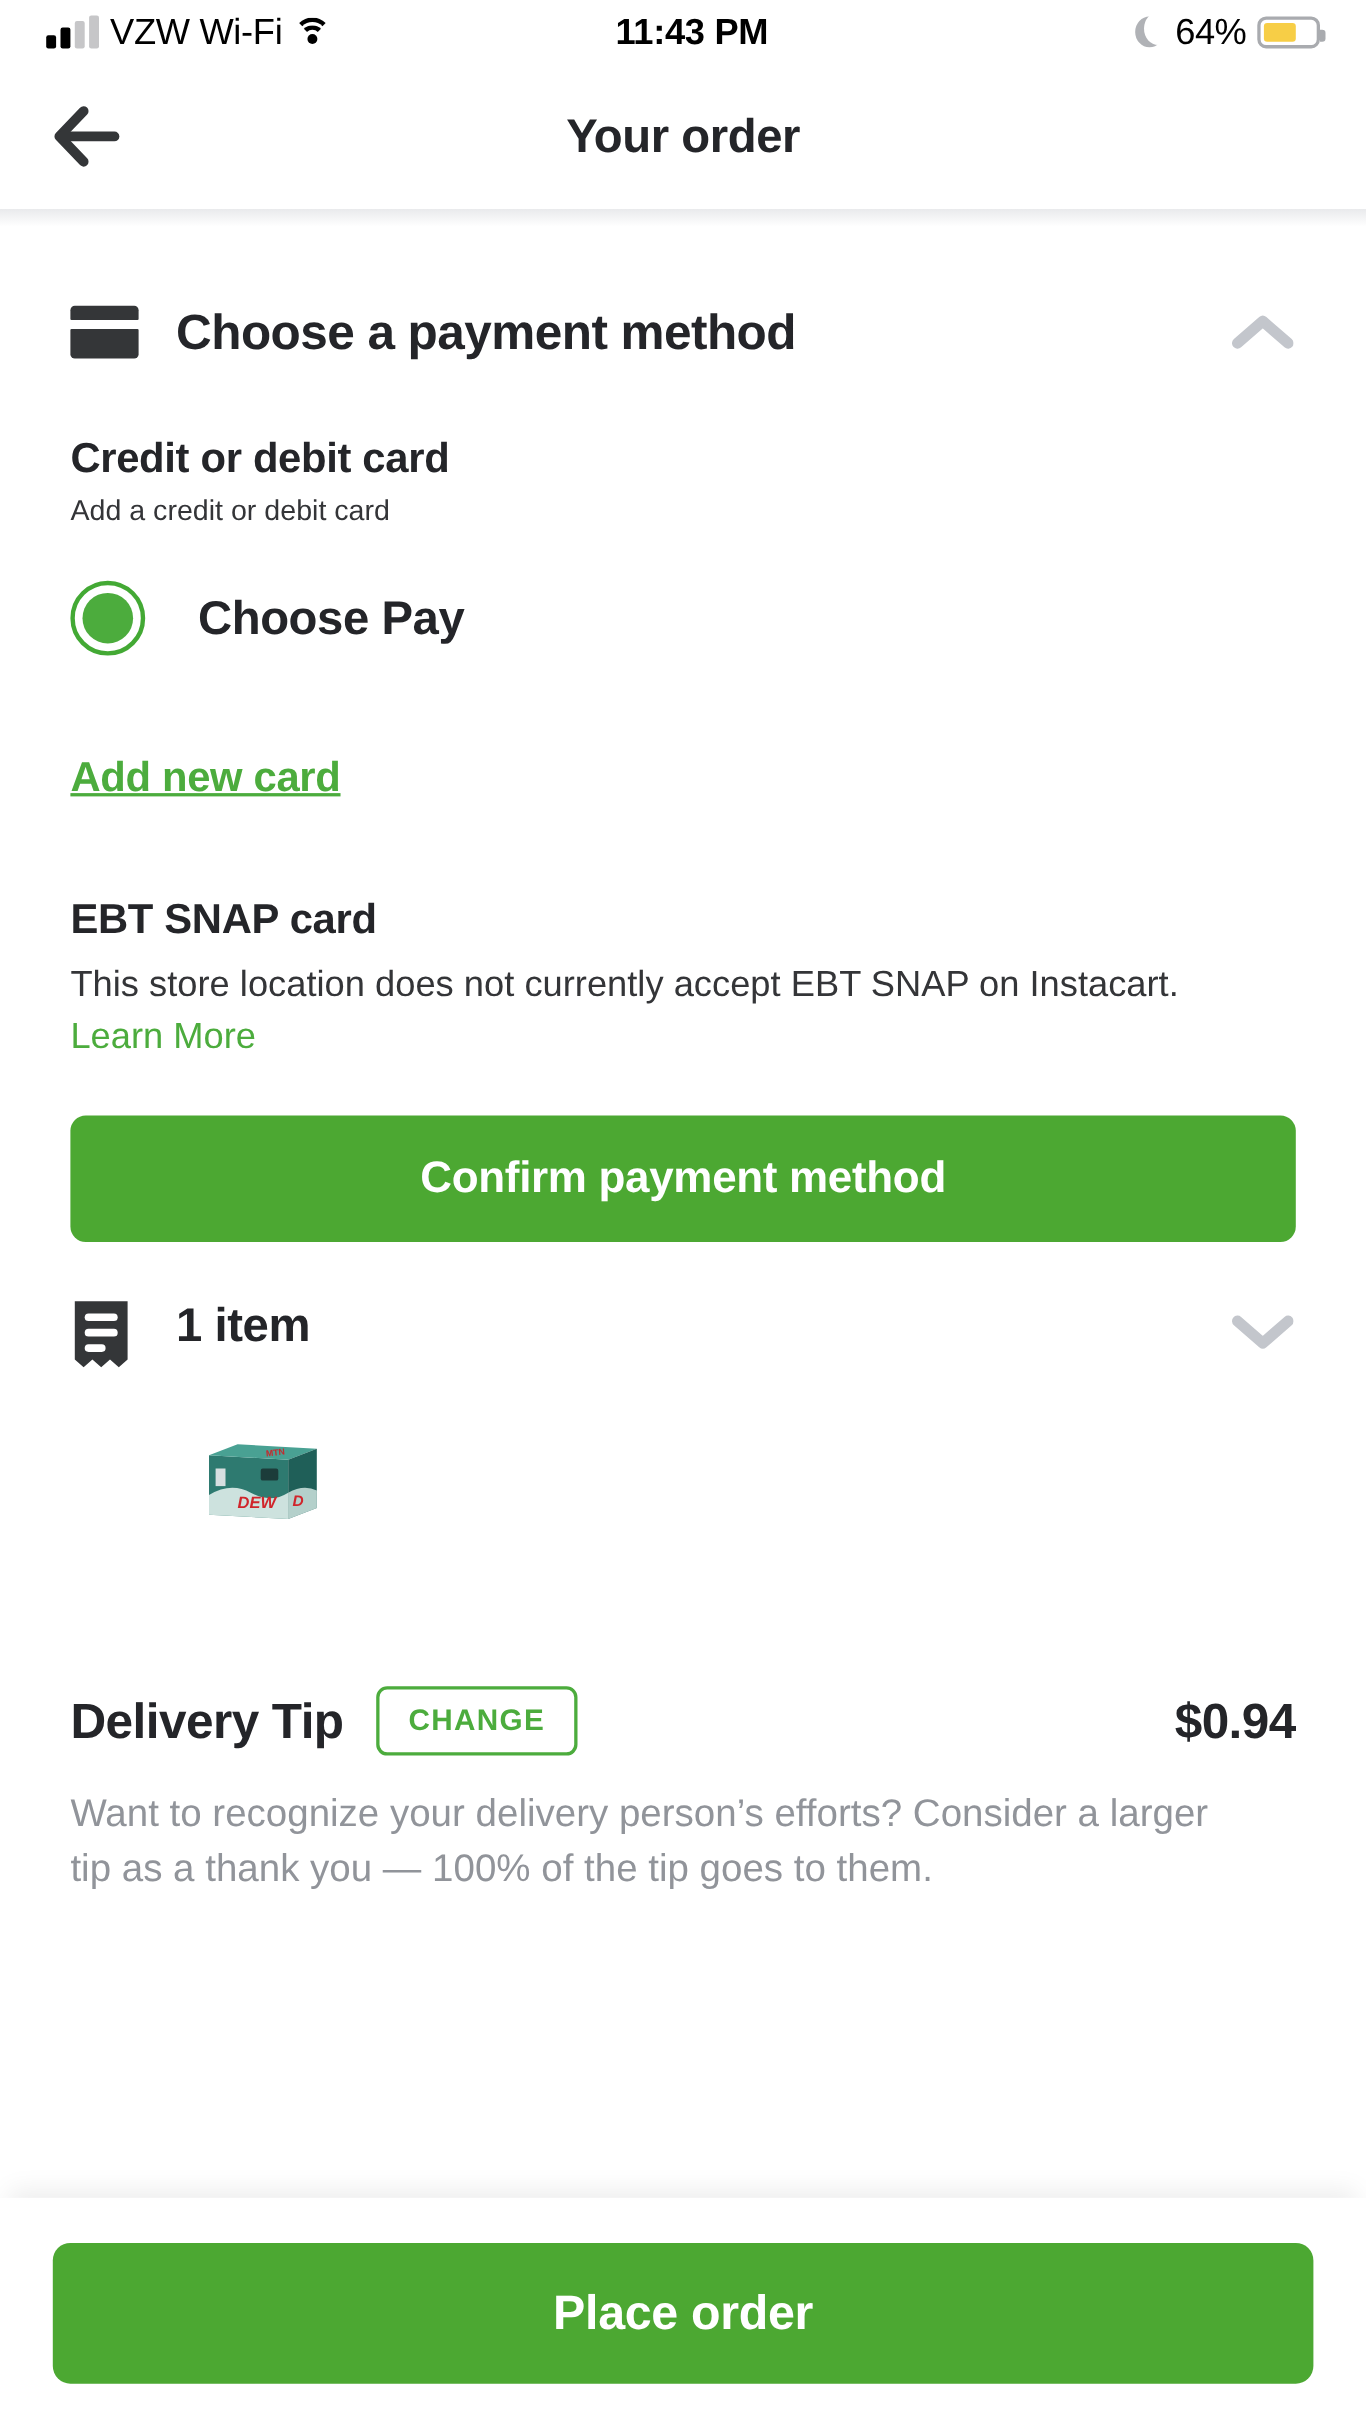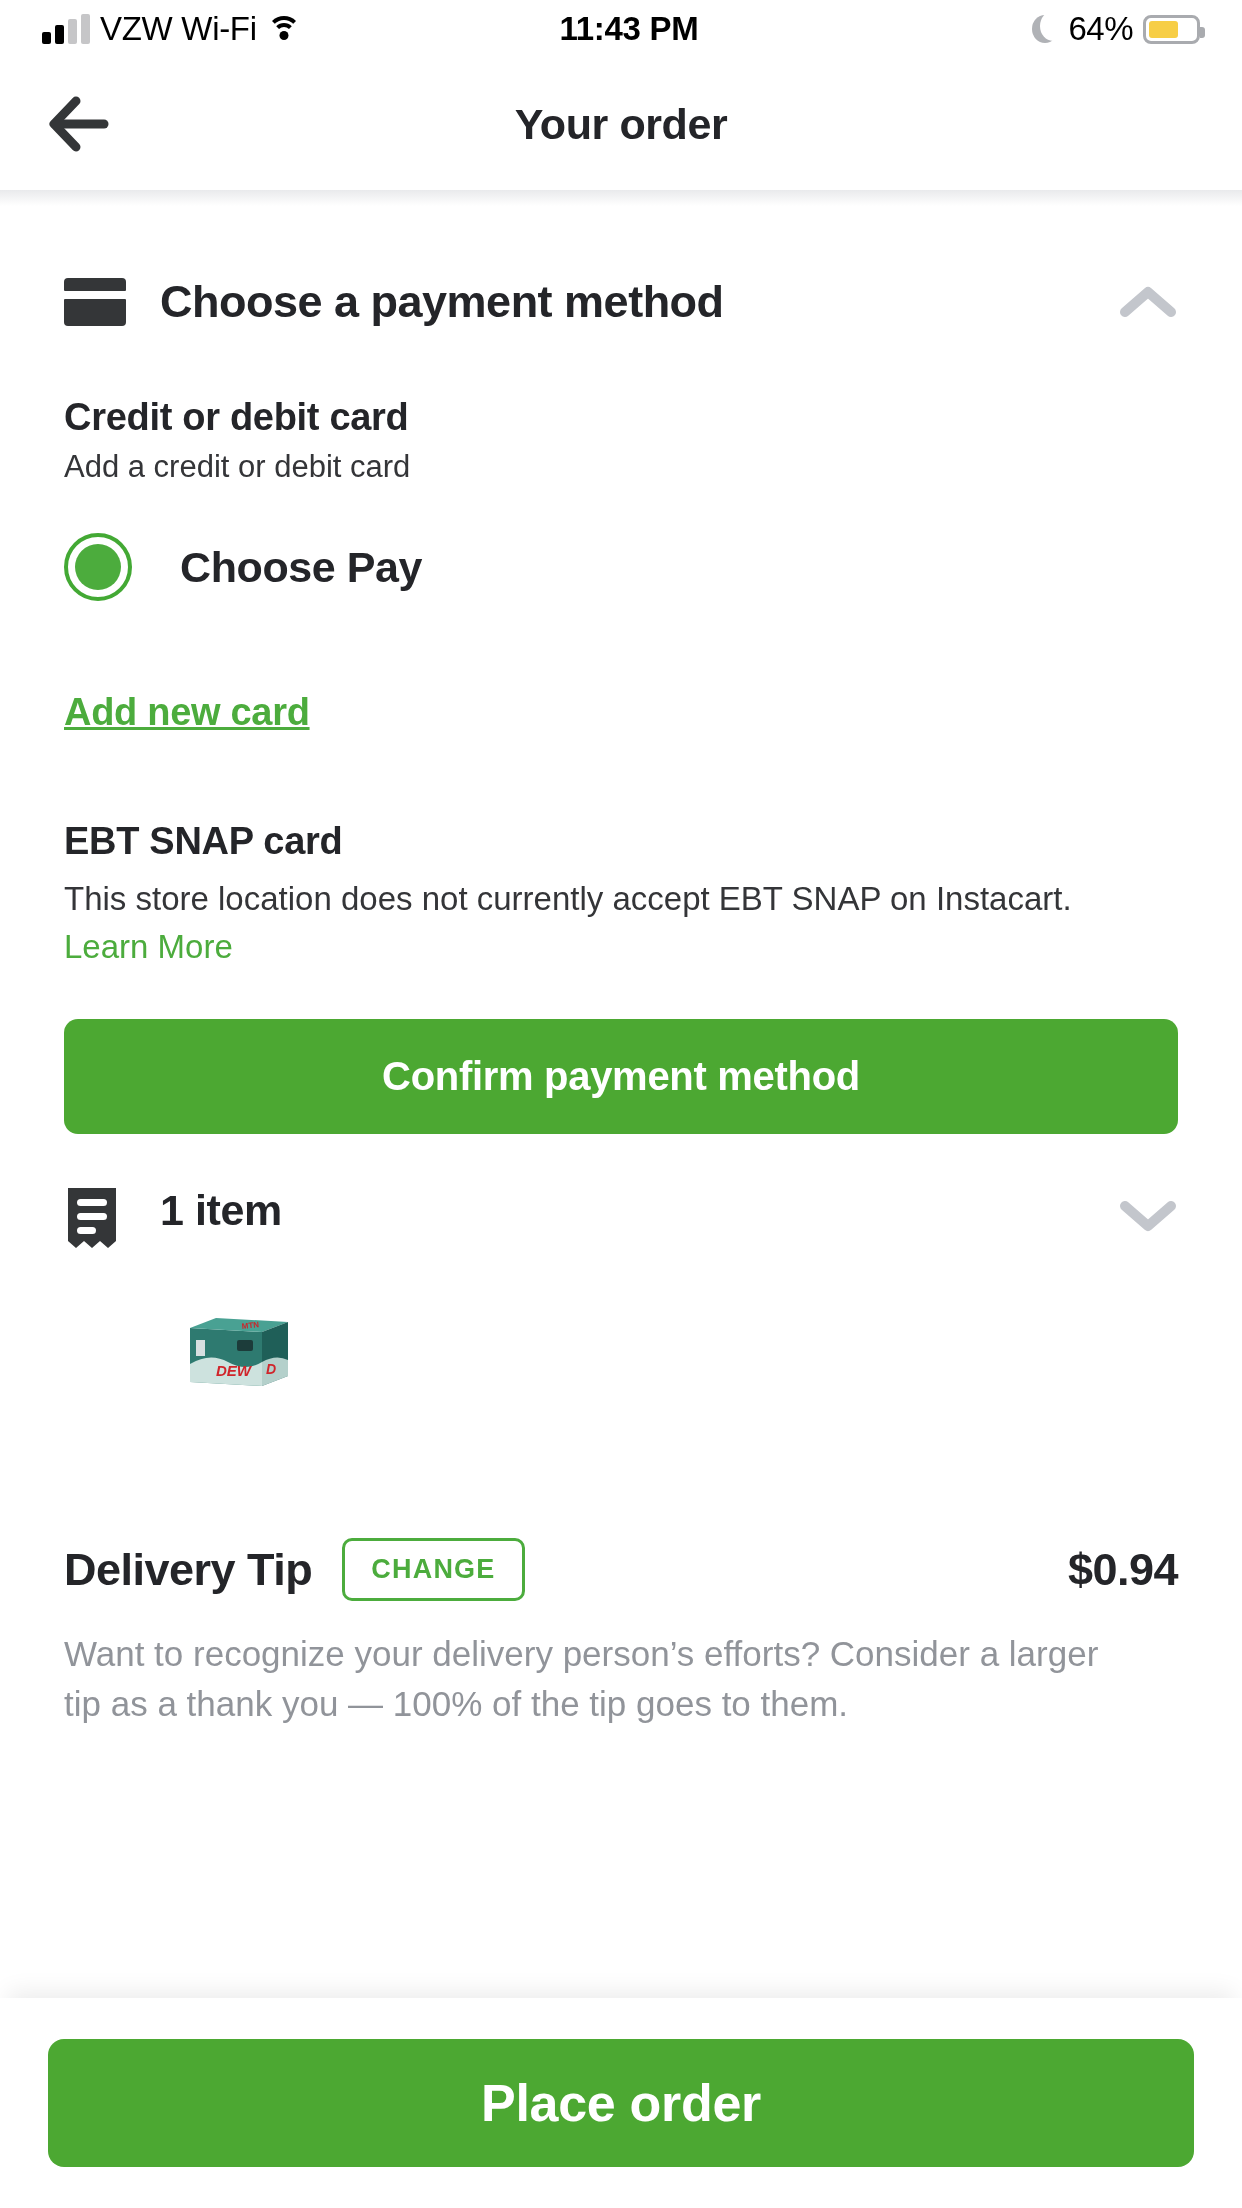--- a/index.html
+++ b/index.html
@@ -82,21 +82,21 @@
   }
   .section-title {
     margin-left:34px; font-size:45px; font-weight:bold; color:#242529;
     letter-spacing:-0.5px;
   }
   .chev { margin-left:auto; width:60px; height:60px; display:flex;
     align-items:center; justify-content:center; }
   .chev svg { display:block; }
 
   .pm-title { font-size:38px; font-weight:bold; color:#242529; margin-top:34px; letter-spacing:-0.3px;}
-  .pm-sub { font-size:31px; color:#343538; margin-top:10px; }
+  .pm-sub { font-size:26px; color:#343538; margin-top:10px; }
 
   .radio-row { display:flex; align-items:center; margin-top:48px; }
   .radio {
     width:68px; height:68px; border-radius:50%; border:4px solid #43a934;
     display:flex; align-items:center; justify-content:center; flex:none;
   }
   .radio .dot { width:46px; height:46px; border-radius:50%; background:#4cac3d; }
   .radio-label { margin-left:48px; font-size:43px; font-weight:bold; color:#242529; letter-spacing:-0.4px;}
 
   .link-green {
@@ -137,21 +137,21 @@
   .tip-desc { font-size:35px; color:#91949a; line-height:1.42; margin-top:28px; max-width:1080px; }
 
   
   .bottom-bar {
     position:absolute; left:0; right:0; bottom:0; height:210px;
     background:#fff; padding:0 48px; display:flex; align-items:center;
     box-shadow: 0 -14px 22px -8px rgba(0,0,0,0.08);
   }
   .btn-place {
     width:100%; height:128px; border-radius:16px; background:#4ca832;
-    color:#fff; font-size:52px; font-weight:bold; letter-spacing:-0.3px;
+    color:#fff; font-size:44px; font-weight:bold; letter-spacing:-0.3px;
     border:none; cursor:pointer; font-family:"Liberation Sans", sans-serif;
   }
 </style>
 </head>
 <body>
 
 <div class="screen">
 
   <div class="statusbar">
     <div class="sb-left">

